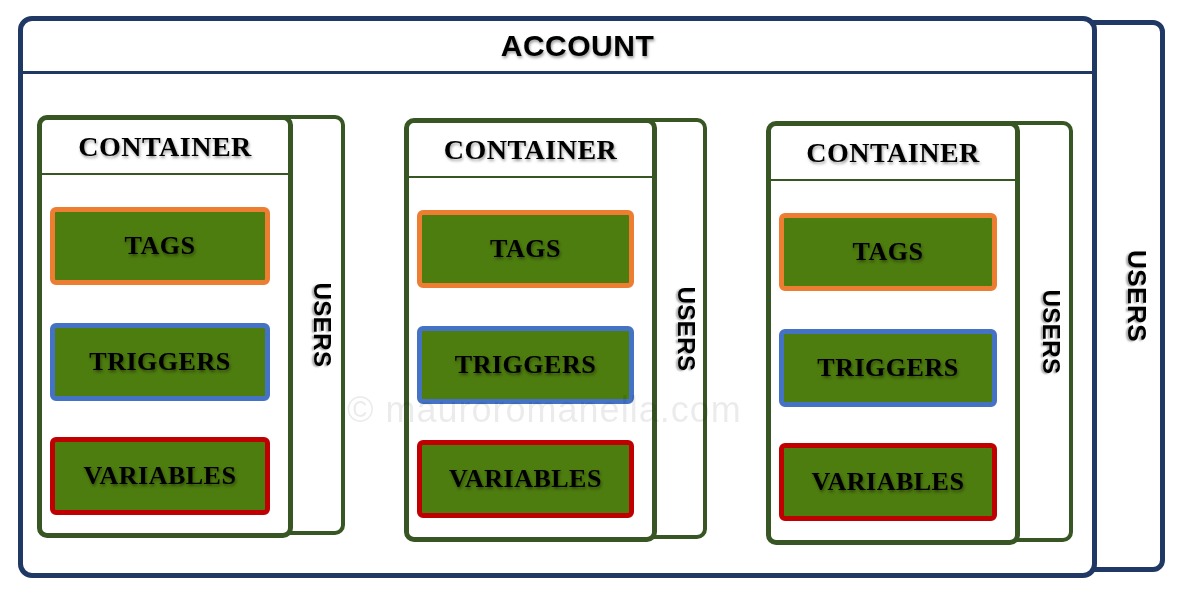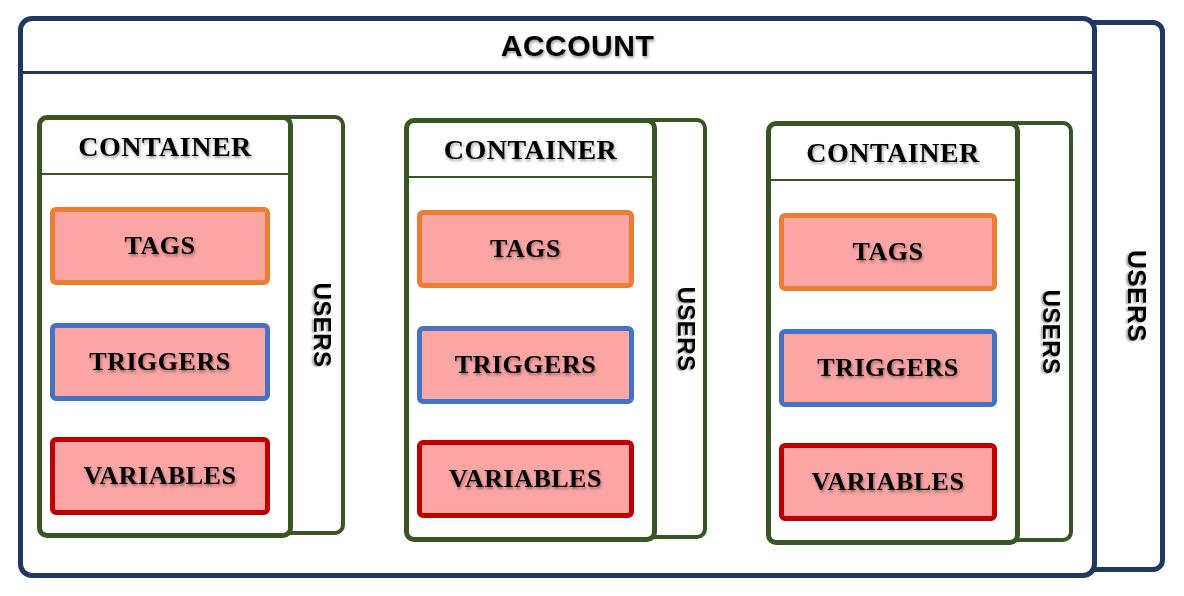--- a/index.html
+++ b/index.html
@@ -90,21 +90,21 @@
   .container-header .hlabel {
     font-size: 28px; font-weight: bold; color: #000;
     letter-spacing: 0.5px;
     text-shadow: 1px 2px 3px rgba(0,0,0,0.4);
   }
 
   .inner-box {
     position: absolute;
     left: 8px; width: calc(100% - 26px);
     height: 78px;
-    background: #fca5a5;
+    background: #4d7c0f;
     border-radius: 6px;
     display: flex; align-items: center; justify-content: center;
   }
   .inner-box .hlabel {
     font-size: 26px; font-weight: bold; color: #000;
     letter-spacing: 0.5px;
     text-shadow: 1px 2px 3px rgba(0,0,0,0.4);
   }
   .inner-box.tags      { top: 87px;  border: 5px solid #ED7D31; }
   .inner-box.triggers  { top: 203px; border: 5px solid #4472C4; }
@@ -187,14 +187,15 @@
       <span class="hlabel">TAGS</span>
     </div>
     <div class="inner-box triggers">
       <span class="hlabel">TRIGGERS</span>
     </div>
     <div class="inner-box variables">
       <span class="hlabel">VARIABLES</span>
     </div>
   </div>
 
+  <div class="watermark">© mauroromanella.com</div>
 
 </div>
 
 </body></html>

